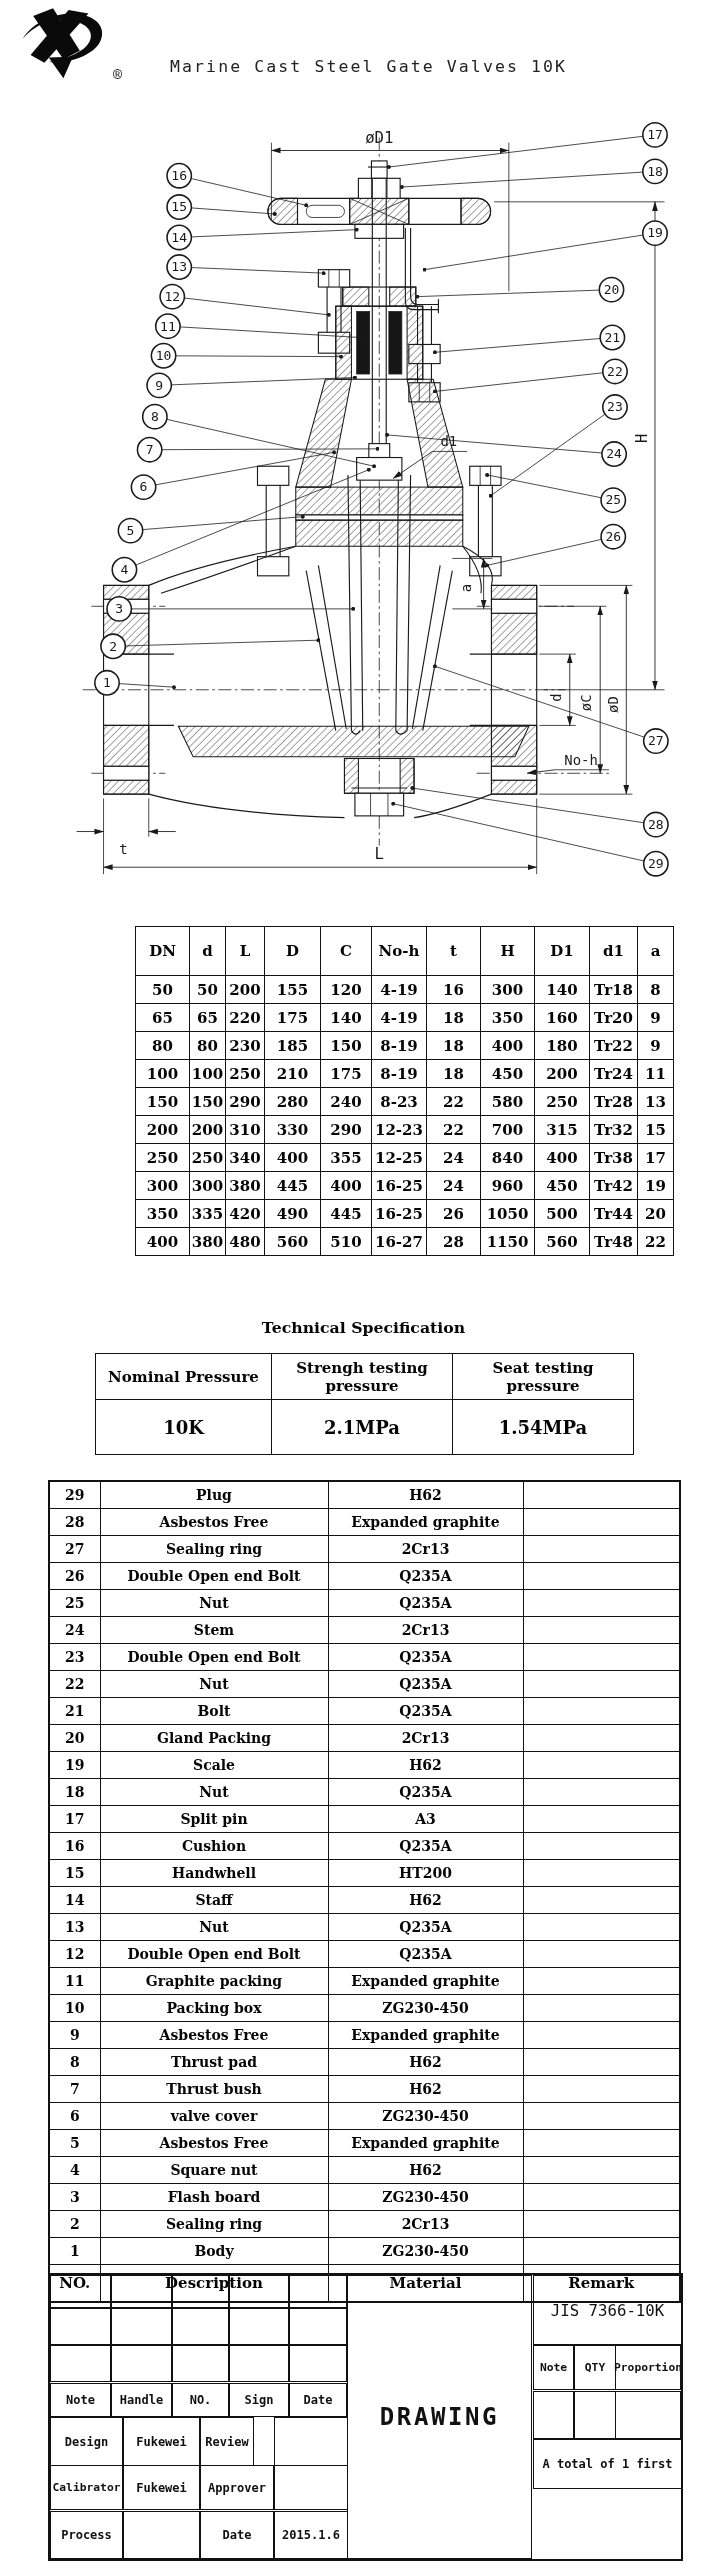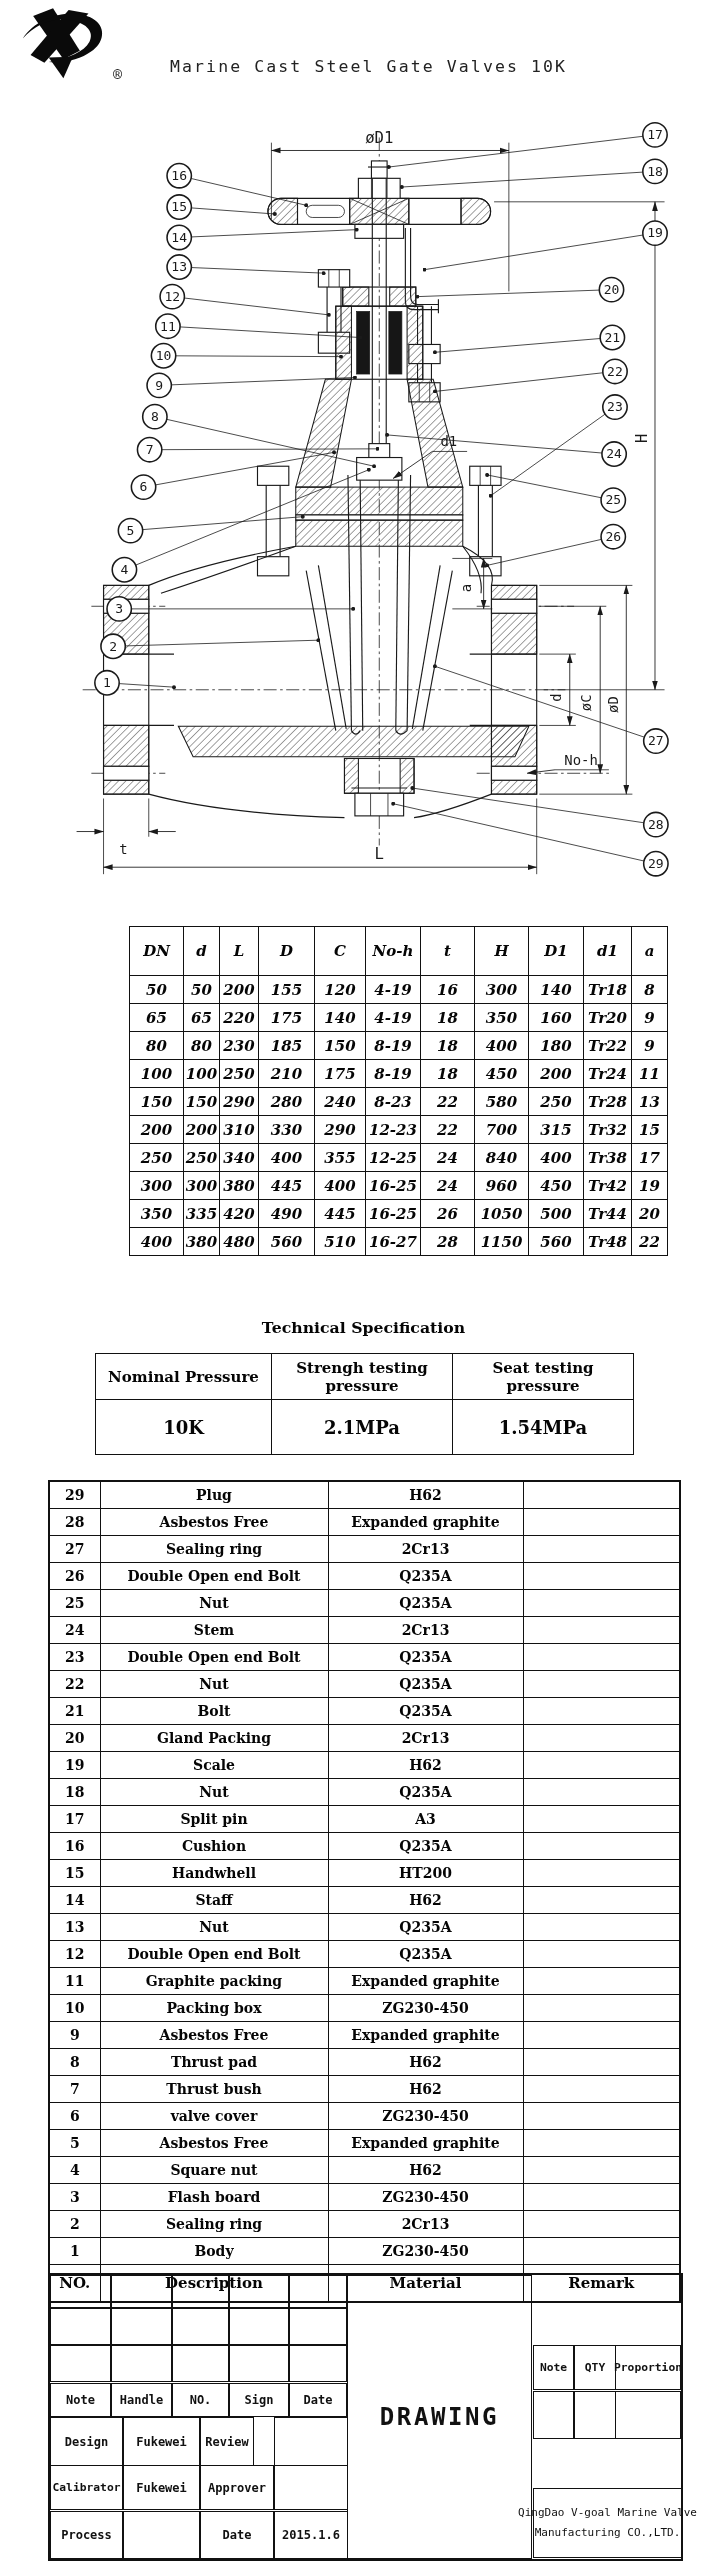--- a/index.html
+++ b/index.html
@@ -5,21 +5,21 @@
   html,body{margin:0;padding:0;background:#fff;}
   .page{position:relative;width:722px;height:2576px;background:#fff;overflow:hidden;
         font-family:"DejaVu Sans Mono",monospace;color:#1a1a1a;}
   
   .hdr-title{position:absolute;left:170px;top:57px;font-size:16.5px;letter-spacing:2.1px;color:#222;white-space:nowrap;}
   .reg-mark{position:absolute;left:113px;top:66px;font-size:15px;}
   
   table{border-collapse:collapse;table-layout:fixed;}
   td,th{border:1.3px solid #111;text-align:center;vertical-align:middle;overflow:hidden;
         font-family:"DejaVu Serif",serif;font-weight:bold;color:#050505;}
-  .dimtab{position:absolute;left:129px;top:926px;width:537px;border:1.9px solid #111;font-style:italic;}
+  .dimtab{position:absolute;left:135px;top:926px;width:537px;border:1.9px solid #111;}
   .dimtab th{height:46px;font-size:15px;}
   .dimtab td{height:25px;font-size:15px;}
   .spec-title{position:absolute;left:95px;top:1318px;width:537px;text-align:center;
         font-family:"DejaVu Serif",serif;font-weight:bold;font-size:15.7px;color:#050505;}
   .spectab{position:absolute;left:95px;top:1353px;width:537px;border:1.9px solid #111;}
   .spectab th{height:43px;font-size:15px;}
   .spectab td{height:52px;font-size:18px;}
   .partstab{position:absolute;left:48px;top:1480px;width:631px;border:2.1px solid #111;}
   .partstab td{height:24px;font-size:14px;}
   .partstab tfoot td{height:34px;font-size:15px;}
@@ -786,26 +786,24 @@
     <div class="tb-cell" style="left:150px;top:190px;width:74px;height:45px">Approver</div>
     <div class="tb-cell" style="left:224px;top:190px;width:74px;height:45px"></div>
 
     <div class="tb-cell" style="left:0;top:236px;width:73px;height:48px">Process</div>
     <div class="tb-cell" style="left:73px;top:236px;width:77px;height:48px"></div>
     <div class="tb-cell" style="left:150px;top:236px;width:74px;height:48px">Date</div>
     <div class="tb-cell" style="left:224px;top:236px;width:74px;height:48px">2015.1.6</div>
 
     <div class="tb-cell" style="left:297px;top:0;width:185px;height:284px;font-size:24px;font-weight:bold;letter-spacing:2.6px">DRAWING</div>
 
+    <div class="tb-cell" style="left:483px;top:0;width:149px;height:70px;font-size:15.7px;font-weight:normal">JIS 7366-10K</div>
     <div class="tb-cell" style="left:483px;top:70px;width:41px;height:45px;font-size:11.3px">Note</div>
     <div class="tb-cell" style="left:524px;top:70px;width:42px;height:45px;font-size:11.3px">QTY</div>
     <div class="tb-cell" style="left:565px;top:70px;width:66px;height:45px;font-size:11.3px">Proportion</div>
     <div class="tb-cell" style="left:483px;top:116px;width:41px;height:48px"></div>
     <div class="tb-cell" style="left:524px;top:116px;width:42px;height:48px"></div>
     <div class="tb-cell" style="left:565px;top:116px;width:66px;height:48px"></div>
-    <div class="tb-cell" style="left:483px;top:213px;width:149px;height:70px;flex-direction:column;font-size:11px;font-weight:normal;line-height:1.8">
-      <span>QingDao V-goal Marine Valve</span>
-      <span>Manufacturing CO.,LTD.</span>
-    </div>
+    <div class="tb-cell" style="left:483px;top:164px;width:149px;height:50px;font-size:12px">A total of 1 first</div>
   </div>
 
 </div>
 
 
 </body></html>

